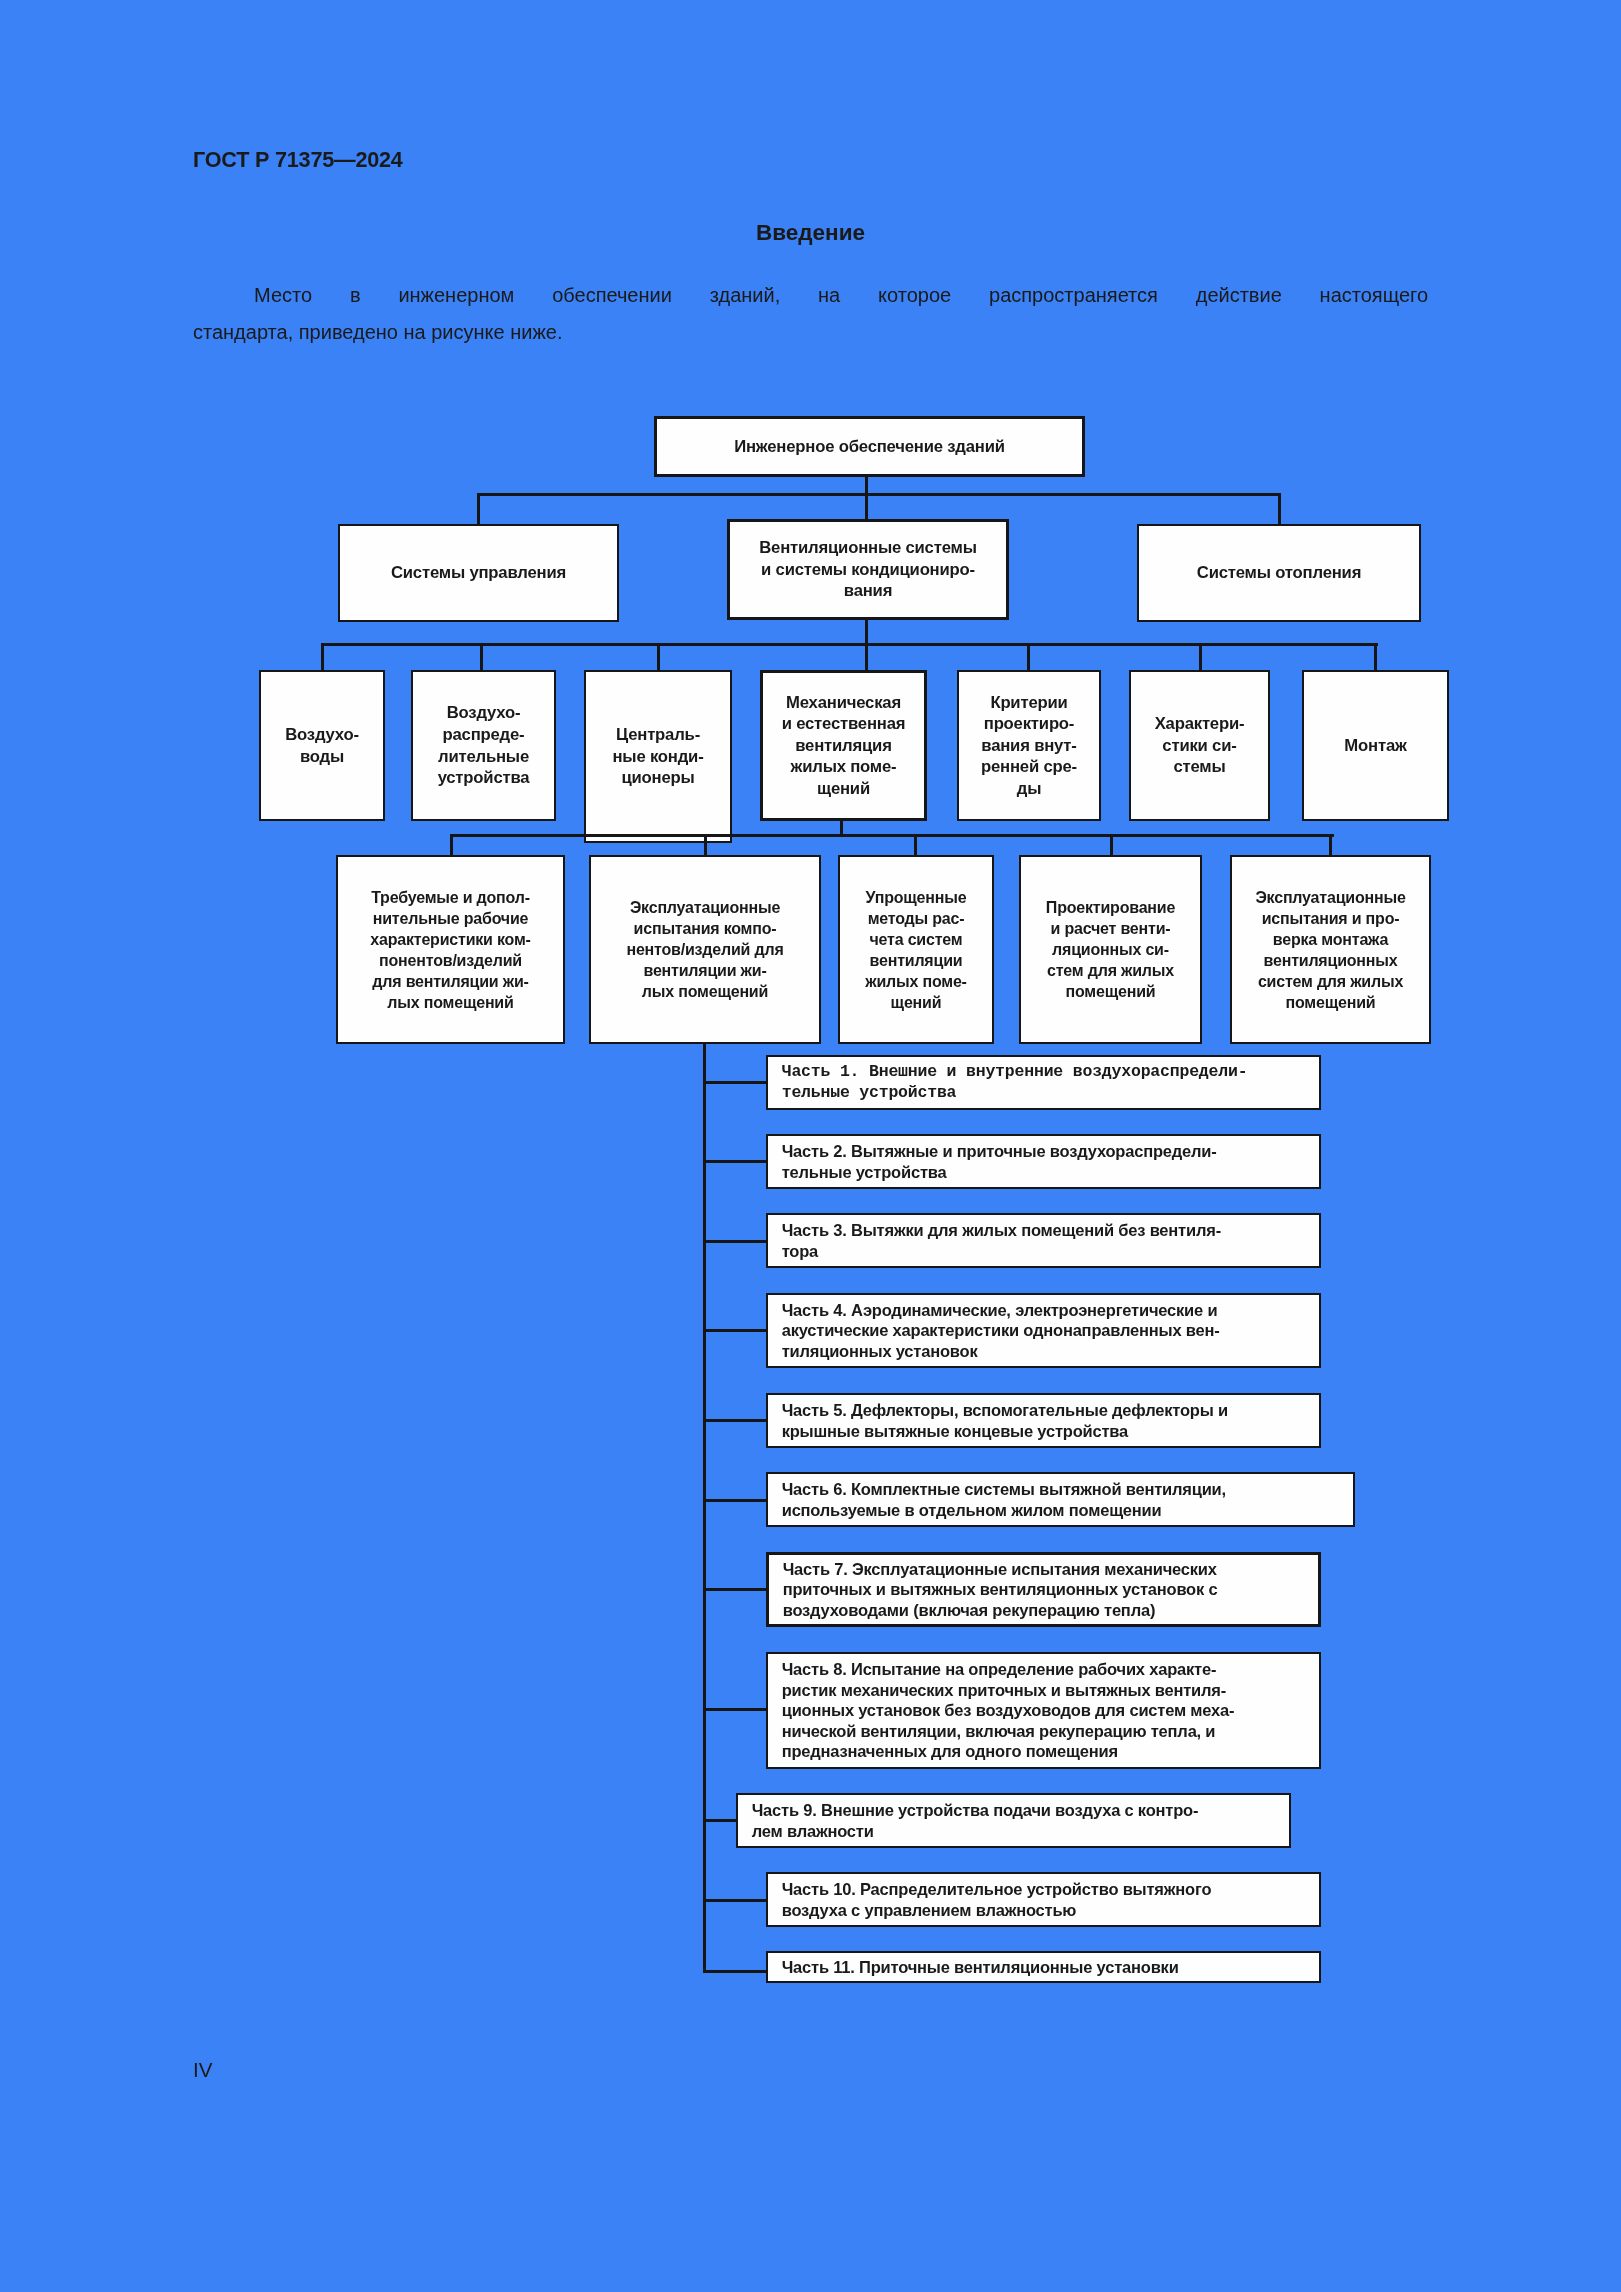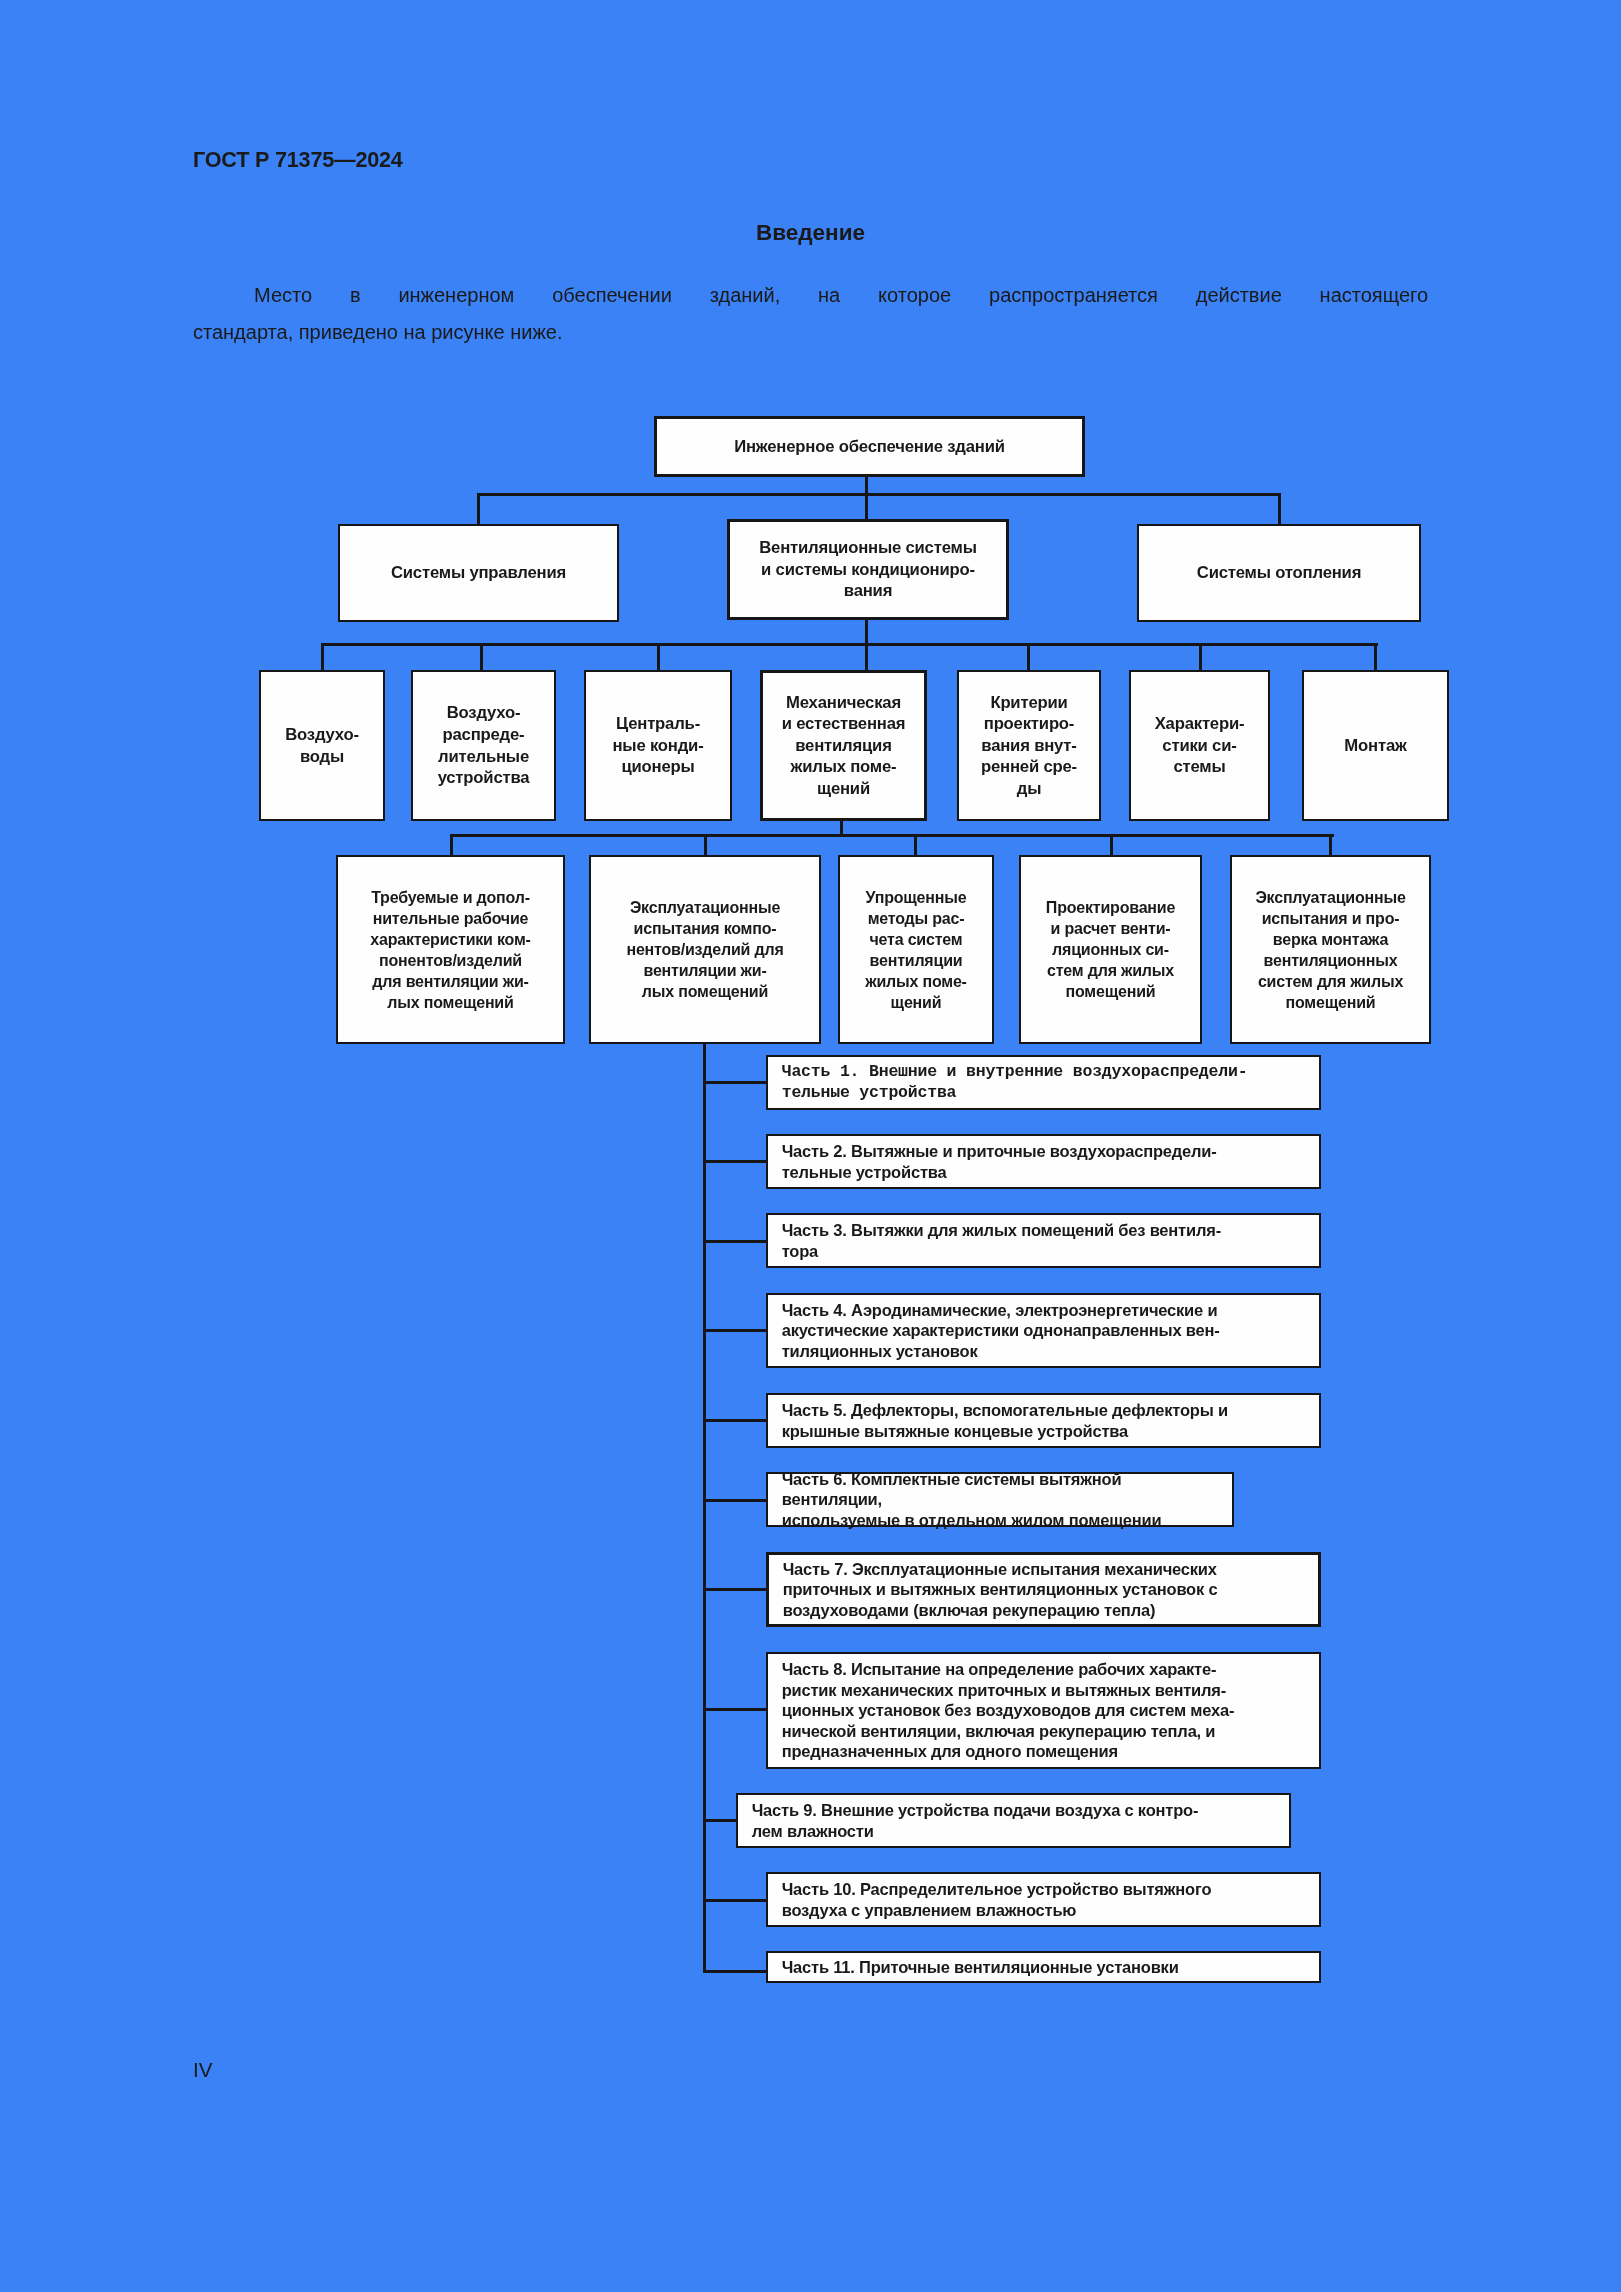--- a/index.html
+++ b/index.html
@@ -62,21 +62,21 @@
   <div class="ln" style="left:1027px;top:643px;width:2.9px;height:29px;"></div>
   <div class="ln" style="left:1199px;top:643px;width:2.9px;height:29px;"></div>
   <div class="ln" style="left:1374px;top:643px;width:2.9px;height:29px;"></div>
 
   <div class="box" style="left:259px;top:670px;width:126px;height:151px;">Воздухо-
 воды</div>
   <div class="box" style="left:411px;top:670px;width:145px;height:151px;">Воздухо-
 распреде-
 лительные
 устройства</div>
-  <div class="box" style="left:584px;top:670px;width:148px;height:151px;">Централь-
+  <div class="box" style="left:584px;top:670px;width:148px;height:173px;">Централь-
 ные конди-
 ционеры</div>
   <div class="box thick" style="left:760px;top:670px;width:167px;height:151px;">Механическая
 и естественная
 вентиляция
 жилых поме-
 щений</div>
   <div class="box" style="left:957px;top:670px;width:144px;height:151px;">Критерии
 проектиро-
 вания внут-
@@ -141,21 +141,21 @@
 тельные устройства</div>
   <div class="box part" style="left:766px;top:1134px;width:555px;height:55px;">Часть 2. Вытяжные и приточные воздухораспредели-
 тельные устройства</div>
   <div class="box part" style="left:766px;top:1213px;width:555px;height:55px;">Часть 3. Вытяжки для жилых помещений без вентиля-
 тора</div>
   <div class="box part" style="left:766px;top:1293px;width:555px;height:75px;">Часть 4. Аэродинамические, электроэнергетические и
 акустические характеристики однонаправленных вен-
 тиляционных установок</div>
   <div class="box part" style="left:766px;top:1393px;width:555px;height:55px;">Часть 5. Дефлекторы, вспомогательные дефлекторы и
 крышные вытяжные концевые устройства</div>
-  <div class="box part" style="left:766px;top:1472px;width:468px;height:55px;">Часть 6. Комплектные системы вытяжной вентиляции,
+  <div class="box part" style="left:766px;top:1472px;width:589px;height:55px;">Часть 6. Комплектные системы вытяжной вентиляции,
 используемые в отдельном жилом помещении</div>
   <div class="box part thick" style="left:766px;top:1552px;width:555px;height:75px;">Часть 7. Эксплуатационные испытания механических
 приточных и вытяжных вентиляционных установок с
 воздуховодами (включая рекуперацию тепла)</div>
   <div class="box part" style="left:766px;top:1652px;width:555px;height:117px;">Часть 8.  Испытание на определение рабочих характе-
 ристик механических приточных и вытяжных вентиля-
 ционных установок без воздуховодов для систем меха-
 нической вентиляции,  включая рекуперацию тепла, и
 предназначенных для одного помещения</div>
   <div class="box part" style="left:736px;top:1793px;width:555px;height:55px;">Часть 9. Внешние устройства подачи воздуха с контро-

